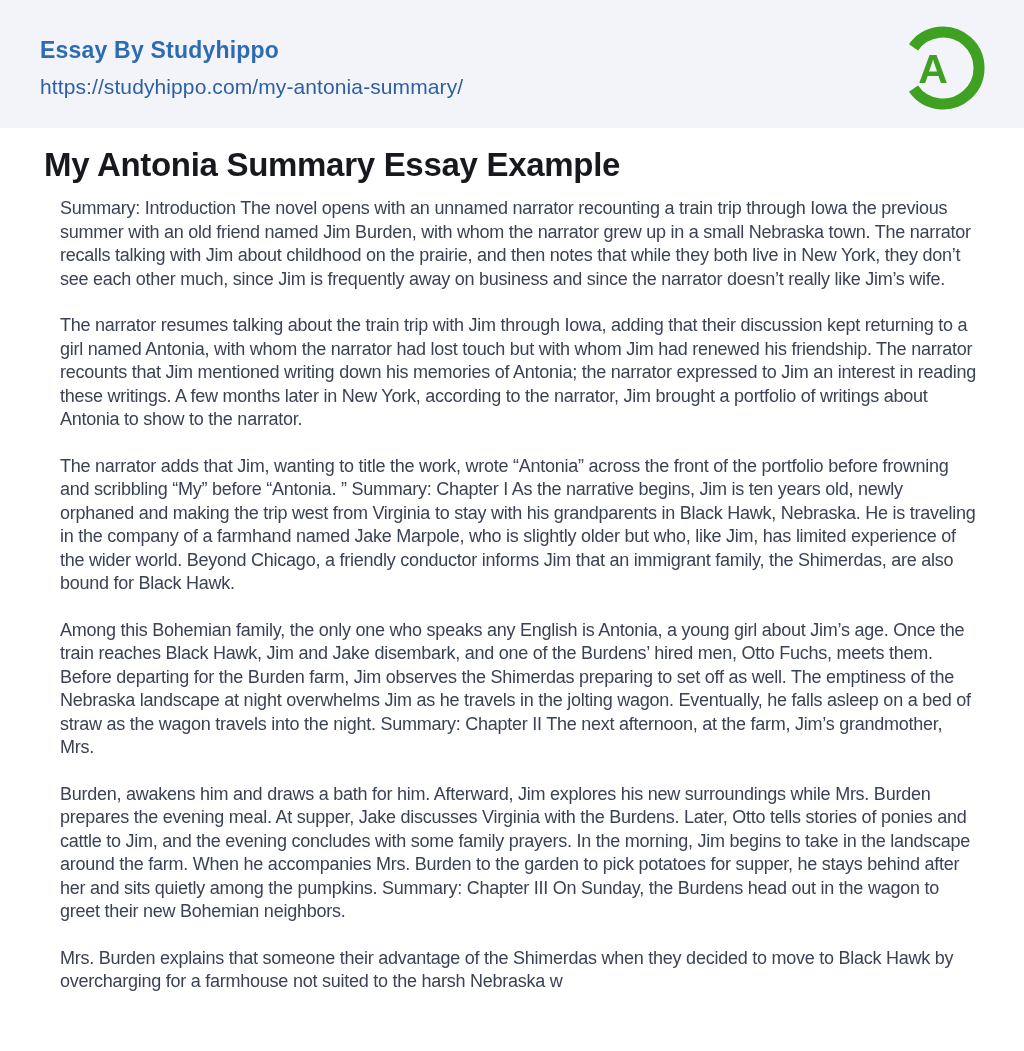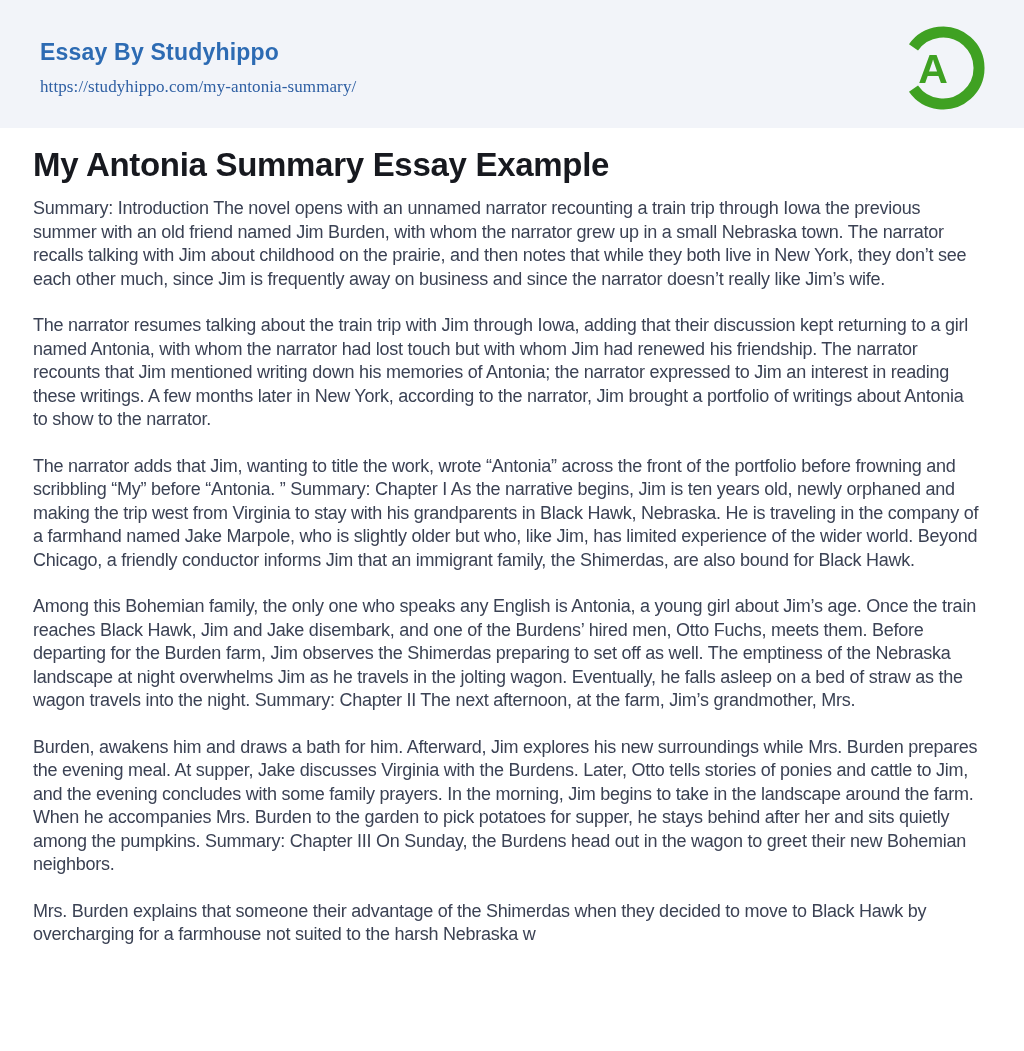--- a/index.html
+++ b/index.html
@@ -26,53 +26,52 @@
   }
   .brand {
     color: var(--brand_blue, #2d6bb3);
     font-size: 23px;
     font-weight: bold;
     letter-spacing: 0.2px;
     margin-bottom: 11px;
   }
   .url {
     color: var(--link_blue, #2e5fa3);
-    font-size: 17px;
+    font-size: 21px;
     text-decoration: none;
     letter-spacing: 0.1px;
     display: inline-block;
-    font-family: Liberation Serif, serif;
   }
   .logo { width: 86px; height: 86px; }
   .logo svg { display: block; }
   .logo path {
     stroke: var(--logo_green, #3fa122);
     stroke-width: 11;
     fill: none;
   }
   .logo text {
     fill: var(--logo_green, #3fa122);
     font-family: "Liberation Sans", sans-serif;
     font-weight: 600;
     font-size: 41px;
   }
   .content {
-    padding: 0 33px;
+    padding: 0 44px;
     box-sizing: border-box;
     width: 1024px;
   }
   h1.title {
     margin: 18px 0 13px 0;
     font-size: 33px;
     font-weight: 800;
     letter-spacing: -0.3px;
     color: var(--title_color, #17191f);
   }
   .essay p {
-    margin: 0 0 23px 0;
+    margin: 0 0 23px 16px;
     max-width: 946px;
     font-size: 18px;
     line-height: 23.5px;
     letter-spacing: -0.25px;
     color: var(--body_text, #3b4254);
   }
 </style>
 </head>
 <body>
 

